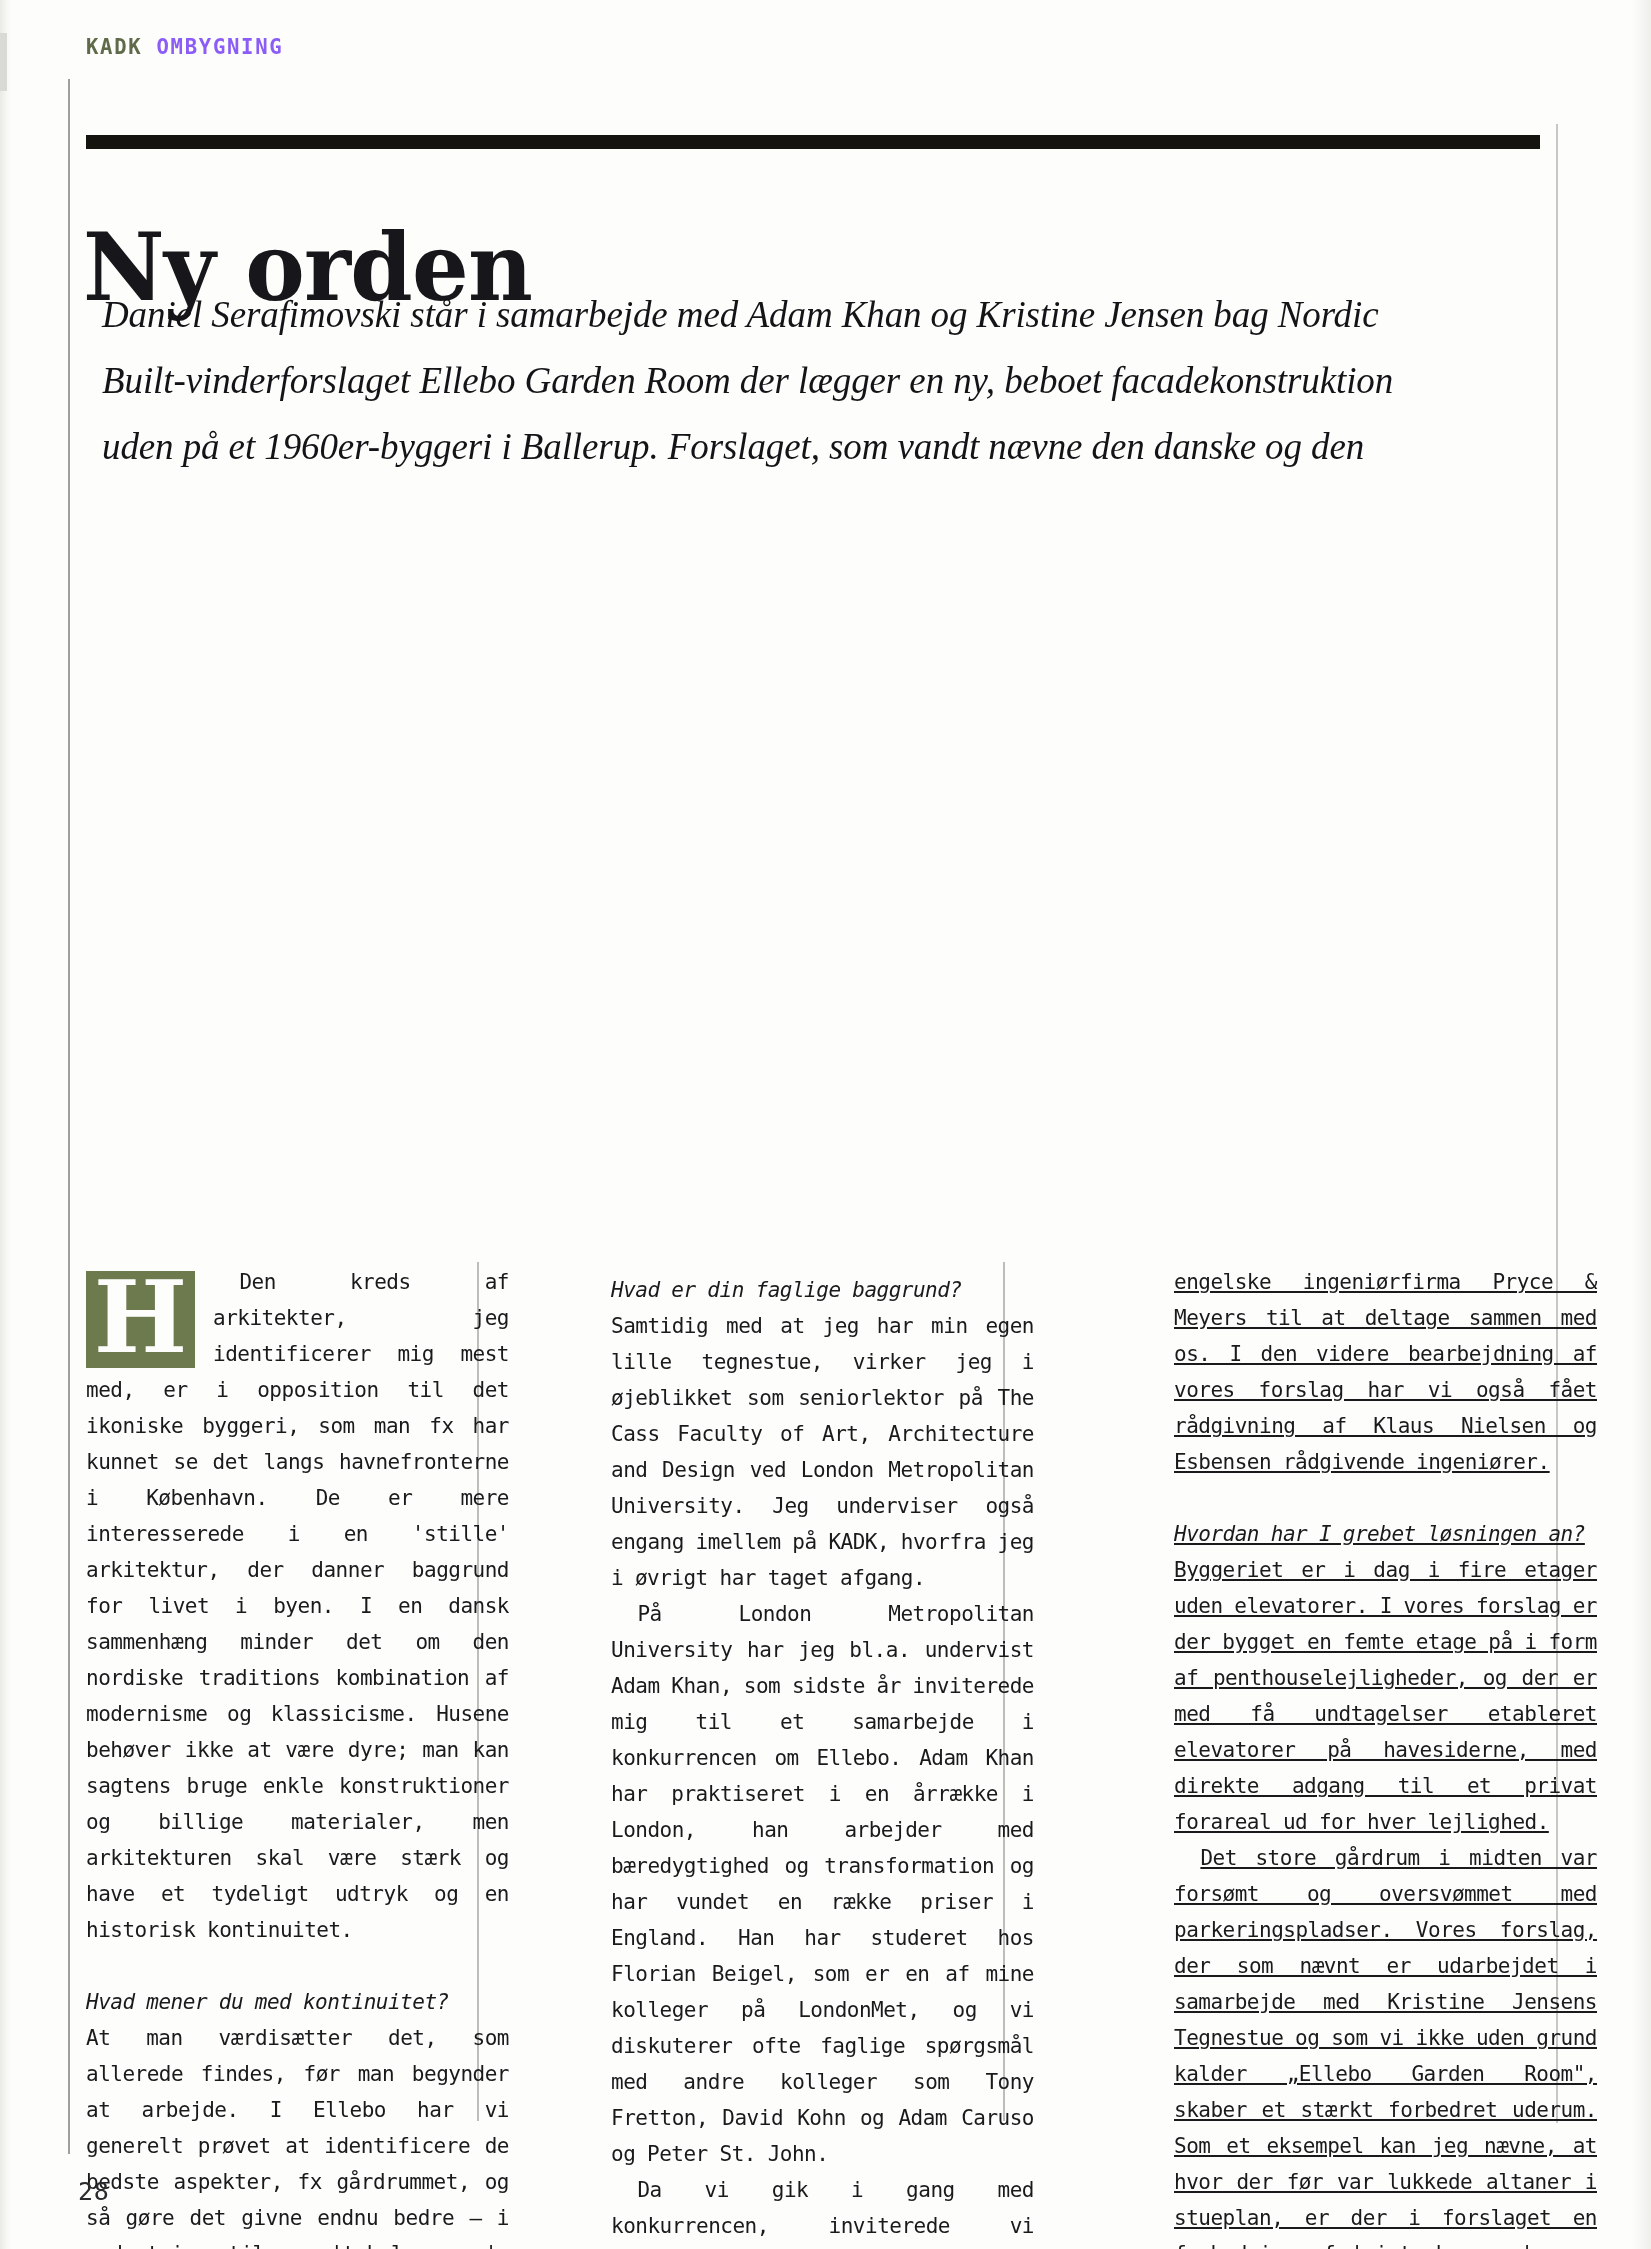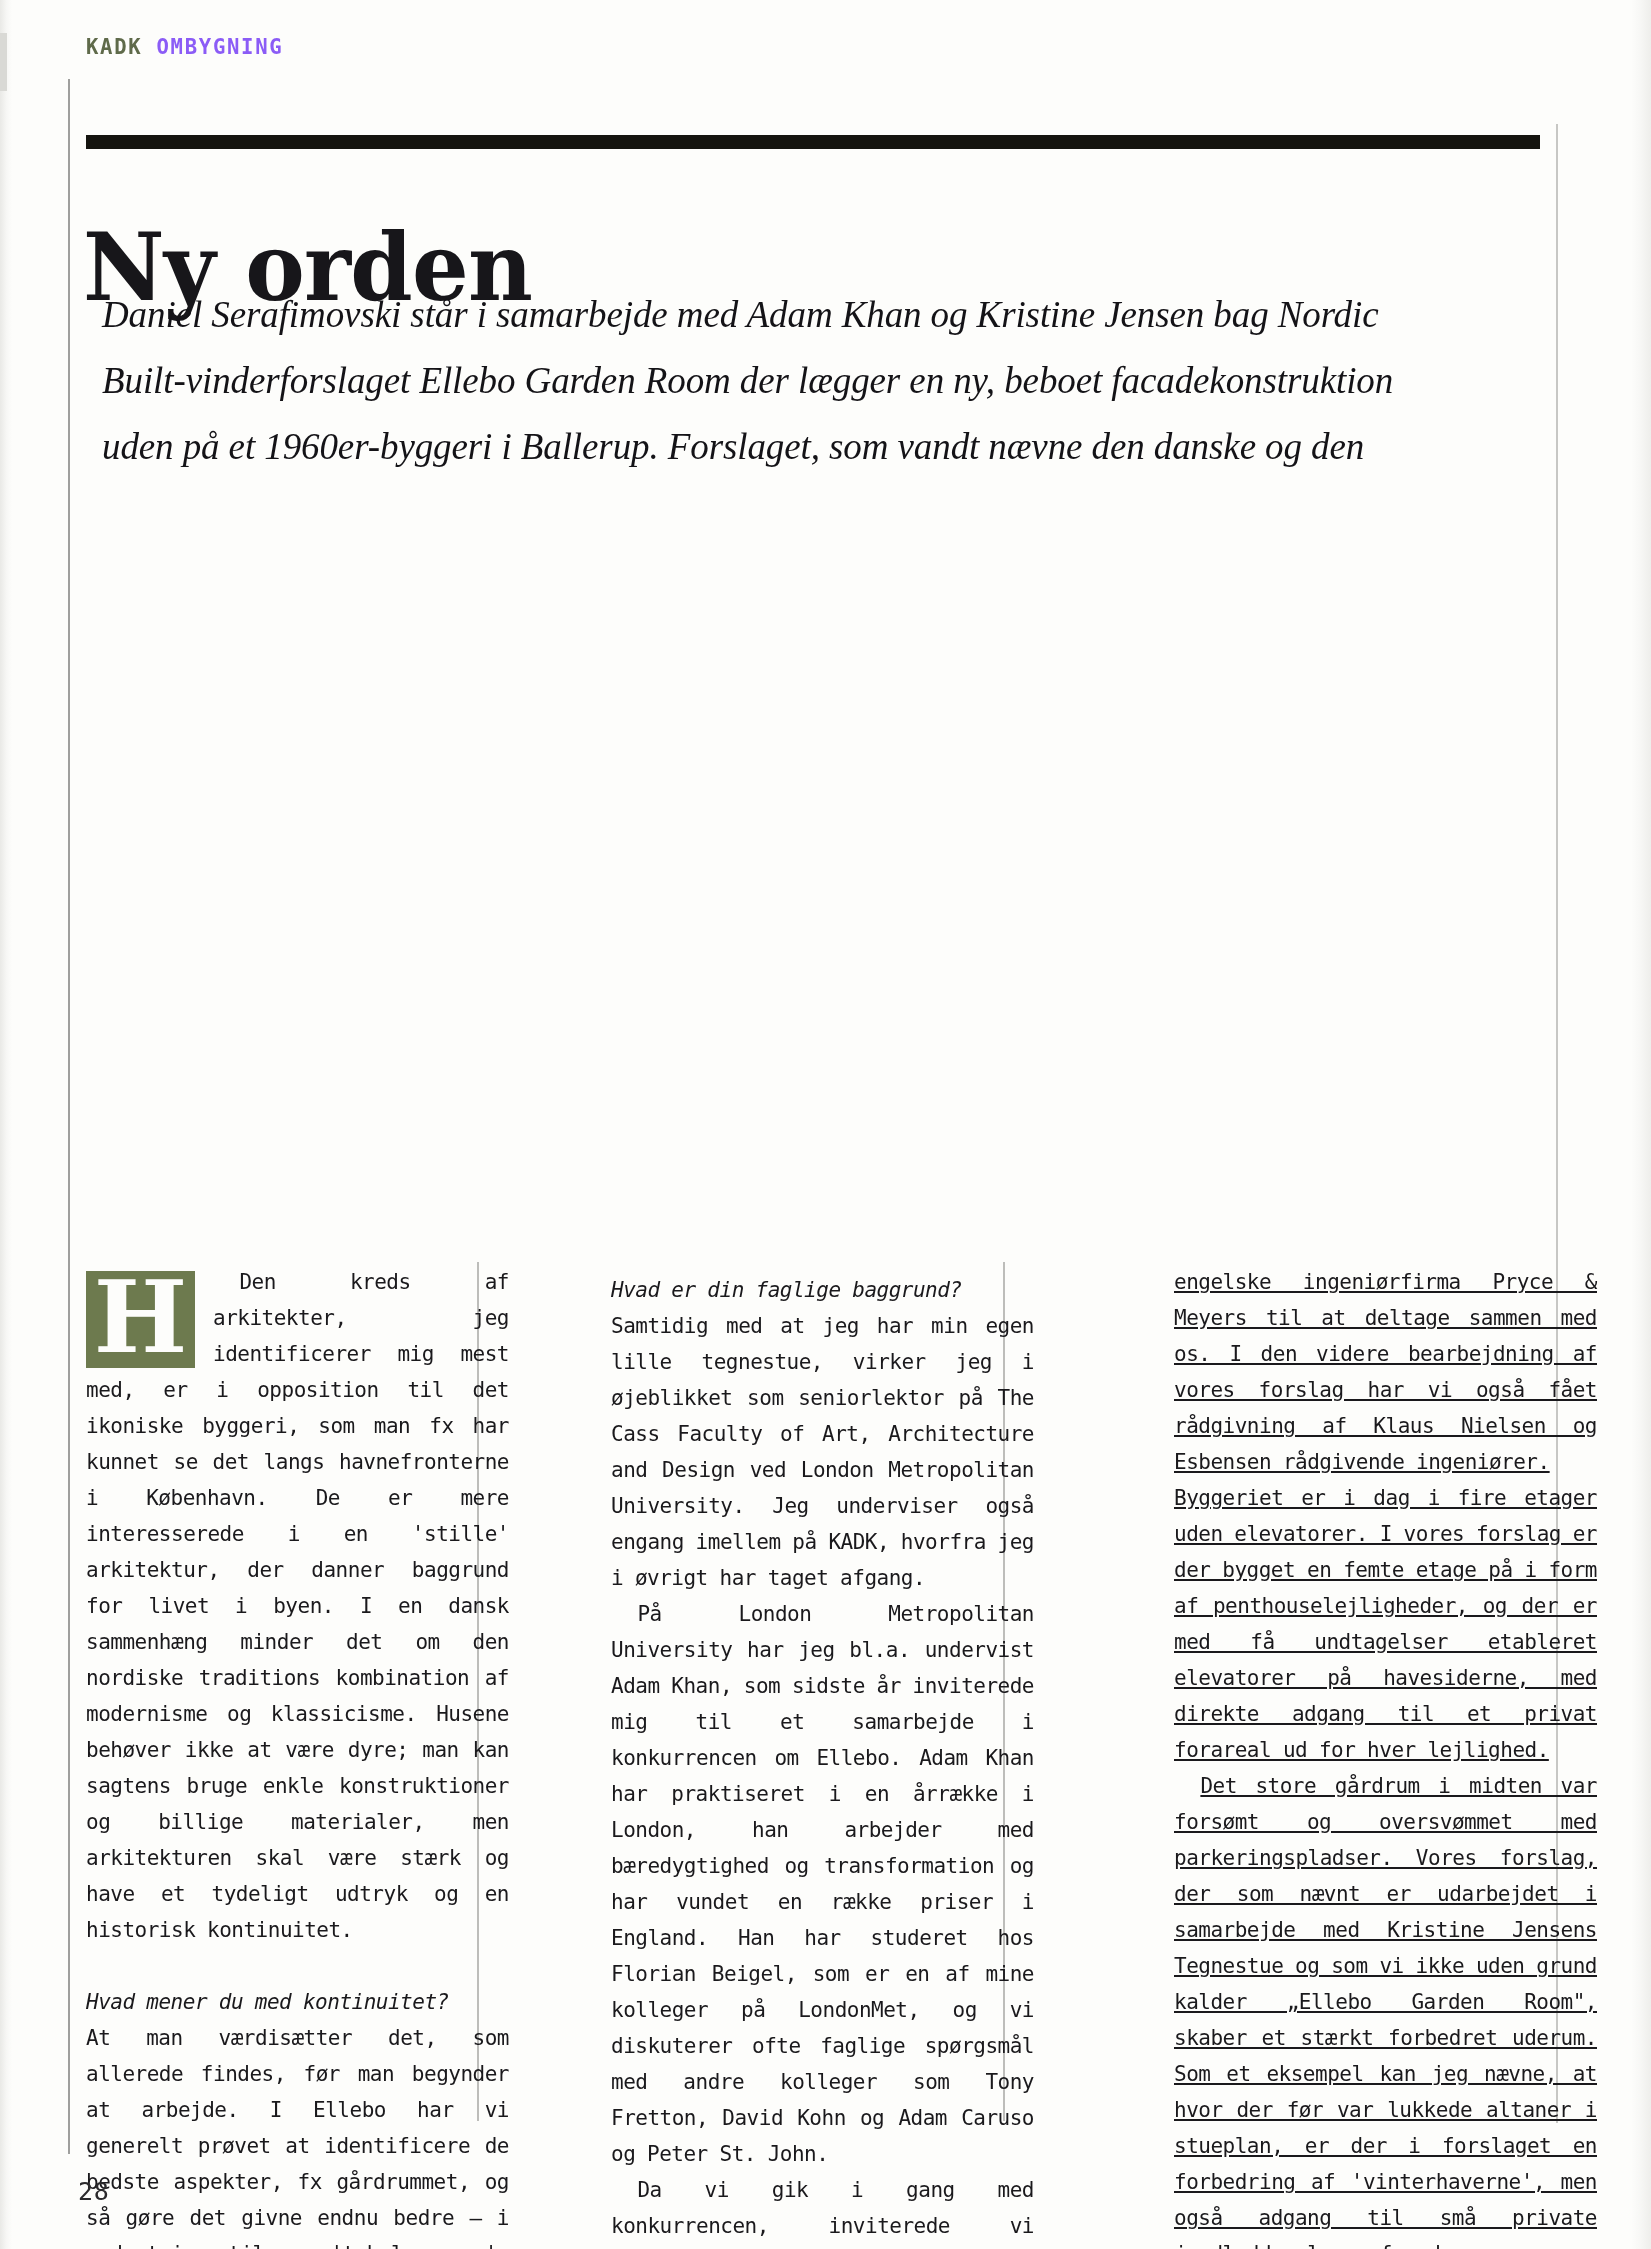--- a/index.html
+++ b/index.html
@@ -237,20 +237,21 @@
 
     <div class="col col-2">
       <p class="q">Hvad er din faglige baggrund?</p>
       <p>Samtidig med at jeg har min egen lille tegnestue, virker jeg i øjeblikket som seniorlektor på The Cass Faculty of Art, Architecture and Design ved London Metropolitan University. Jeg underviser også engang imellem på KADK, hvorfra jeg i øvrigt har taget afgang.</p>
       <p class="indent">På London Metropolitan University har jeg bl.a. undervist Adam Khan, som sidste år inviterede mig til et samarbejde i konkurrencen om Ellebo. Adam Khan har praktiseret i en årrække i London, han arbejder med bæredygtighed og transformation og har vundet en række priser i England. Han har studeret hos Florian Beigel, som er en af mine kolleger på LondonMet, og vi diskuterer ofte faglige spørgsmål med andre kolleger som Tony Fretton, David Kohn og Adam Caruso og Peter St. John.</p>
       <p class="indent">Da vi gik i gang med konkurrencen, inviterede vi landskabsarkitekten Kristine Jensen, som jeg mødte for mange år siden under et forskningsophold på det Danske Akademi i Rom, og også det</p>
     </div>
 
     <div class="col col-3">
       <p>engelske ingeniørfirma Pryce &amp; Meyers til at deltage sammen med os. I den videre bearbejdning af vores forslag har vi også fået rådgivning af Klaus Nielsen og Esbensen rådgivende ingeniører.</p>
+      <p class="q gap-before">Hvordan har I grebet løsningen an?</p>
       <p>Byggeriet er i dag i fire etager uden elevatorer. I vores forslag er der bygget en femte etage på i form af penthouselejligheder, og der er med få undtagelser etableret elevatorer på havesiderne, med direkte adgang til et privat forareal ud for hver lejlighed.</p>
       <p class="indent">Det store gårdrum i midten var forsømt og oversvømmet med parkeringspladser. Vores forslag, der som nævnt er udarbejdet i samarbejde med Kristine Jensens Tegnestue og som vi ikke uden grund kalder „Ellebo Garden Room", skaber et stærkt forbedret uderum. Som et eksempel kan jeg nævne, at hvor der før var lukkede altaner i stueplan, er der i forslaget en forbedring af 'vinterhaverne', men også adgang til små private jordlodder langs facaderne.</p>
     </div>
 
   </div>
 
   <div class="folio">28</div>
 
 </div>
 

